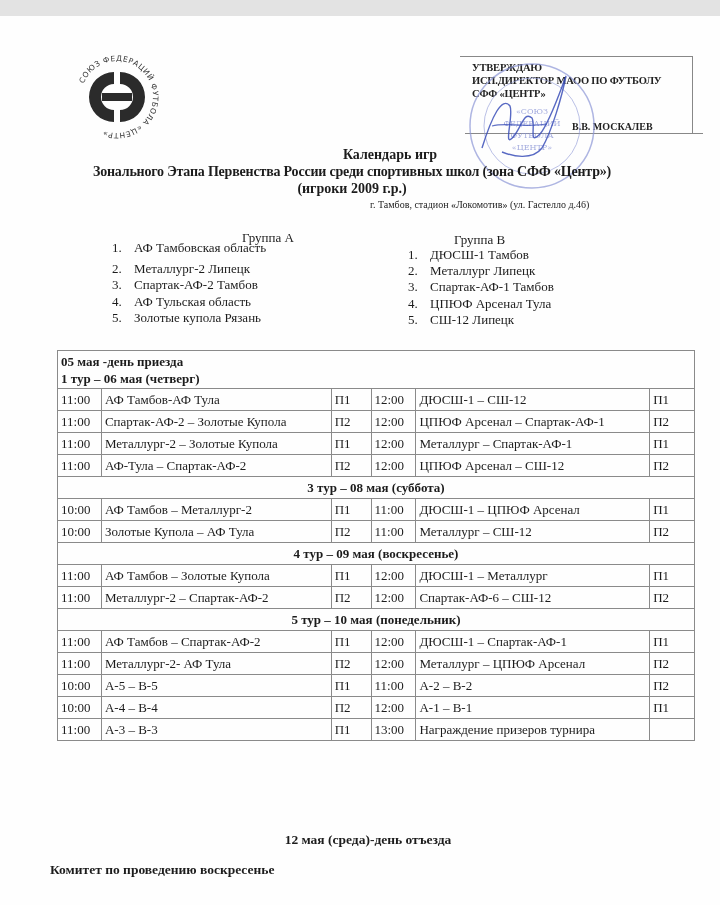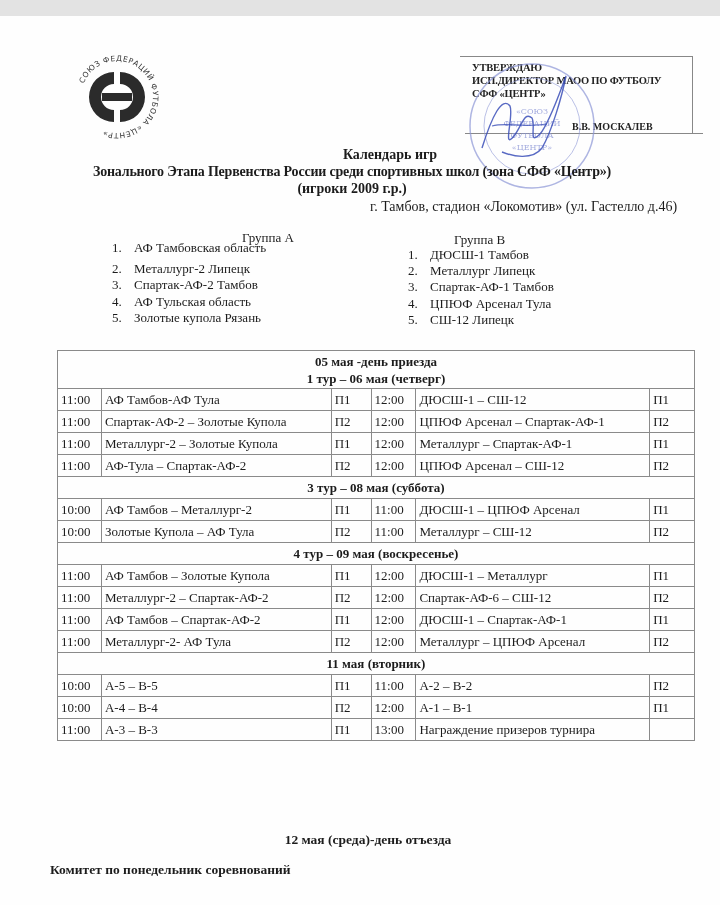--- a/index.html
+++ b/index.html
@@ -18,36 +18,36 @@
   .approve .l2 { top: 18px; }
   .approve .l3 { top: 31px; }
   .approve .sig { position: absolute; left: 112px; top: 64px; font-weight: bold; font-size: 10px; color: #222; white-space: nowrap; }
   .approve .sigline { position: absolute; left: 12px; top: 76px; width: 96px; border-top: 1px solid #555; }
   .stamp { position: absolute; left: 462px; top: 56px; width: 140px; height: 140px; pointer-events: none; }
 
   .title { position: absolute; left: 0; width: 720px; text-align: center; font-weight: bold; font-size: 14px; white-space: nowrap; }
   .t1 { top: 147px; left: 30px; }
   .t2 { top: 164px; left: -8px; letter-spacing: -0.2px; }
   .t3 { top: 181px; left: -8px; }
-  .venue { position: absolute; left: 370px; top: 199px; font-size: 14px; white-space: nowrap; }
+  .venue { position: absolute; left: 370px; top: 199px; font-size: 10px; white-space: nowrap; }
 
   .group { position: absolute; font-size: 13px; }
   .group .gh { position: absolute; white-space: nowrap; }
   .group ol { list-style: none; }
   .group li { position: absolute; white-space: nowrap; }
   .group li .n { display: inline-block; width: 22px; }
   .ga { left: 112px; top: 230px; }
   .ga .gh { left: 130px; top: 0; }
   .gb { left: 408px; top: 232px; }
   .gb .gh { left: 46px; top: 0; }
 
   table.sched { position: absolute; left: 57px; top: 350px; width: 638px; border-collapse: collapse; font-size: 13px; }
   table.sched td { border: 1px solid #8a8a8a; padding: 0 3px; height: 22px; white-space: nowrap; vertical-align: middle; }
   table.sched td.hdr { text-align: center; font-weight: bold; height: 22px; }
-  table.sched td.hdr2 { text-align: center; font-weight: bold; height: 38px; line-height: 17px; }
+  table.sched td.hdr2 { font-weight: bold; height: 38px; line-height: 17px; }
   td.time { width: 44px; padding: 0 2px; }
   td.match { width: 230px; }
   td.field { width: 40px; }
   td.time2 { width: 45px; padding: 0 2px; }
   td.match2 { width: 234px; }
   td.field2 { width: 45px; }
 
   .depart { position: absolute; left: 0; width: 720px; top: 832px; text-align: center; font-weight: bold; font-size: 13.5px; padding-left: 16px; }
   .committee { position: absolute; left: 50px; top: 862px; font-weight: bold; font-size: 13.5px; }
 </style>
@@ -201,39 +201,39 @@
     <tr>
       <td class="time">11:00</td>
       <td class="match">Металлург-2 – Спартак-АФ-2</td>
       <td class="field">П2</td>
       <td class="time2">12:00</td>
       <td class="match2">Спартак-АФ-6 – СШ-12</td>
       <td class="field2">П2</td>
     </tr>
 
     <tr>
+      <td class="hdr" colspan="6">5 тур – 10 мая (понедельник)</td>
+    </tr>
+    <tr>
       <td class="time">11:00</td>
       <td class="match">АФ Тамбов – Спартак-АФ-2</td>
       <td class="field">П1</td>
       <td class="time2">12:00</td>
       <td class="match2">ДЮСШ-1 – Спартак-АФ-1</td>
       <td class="field2">П1</td>
     </tr>
     <tr>
       <td class="time">11:00</td>
       <td class="match">Металлург-2- АФ Тула</td>
       <td class="field">П2</td>
       <td class="time2">12:00</td>
       <td class="match2">Металлург – ЦПЮФ Арсенал</td>
       <td class="field2">П2</td>
     </tr>
 
-    <tr>
-      <td class="hdr" colspan="6">11 мая (вторник)</td>
-    </tr>
     <tr>
       <td class="time">10:00</td>
       <td class="match">А-5 – В-5</td>
       <td class="field">П1</td>
       <td class="time2">11:00</td>
       <td class="match2">А-2 – В-2</td>
       <td class="field2">П2</td>
     </tr>
     <tr>
       <td class="time">10:00</td>
@@ -248,13 +248,13 @@
       <td class="match">А-3 – В-3</td>
       <td class="field">П1</td>
       <td class="time2">13:00</td>
       <td class="match2">Награждение призеров турнира</td>
       <td class="field2"></td>
     </tr>
   </tbody>
 </table>
 
 <div class="depart">12 мая (среда)-день отъезда</div>
-<div class="committee">Комитет по понедельник соревнований</div>
+<div class="committee">Комитет по проведению воскресенье</div>
 
 </body></html>

